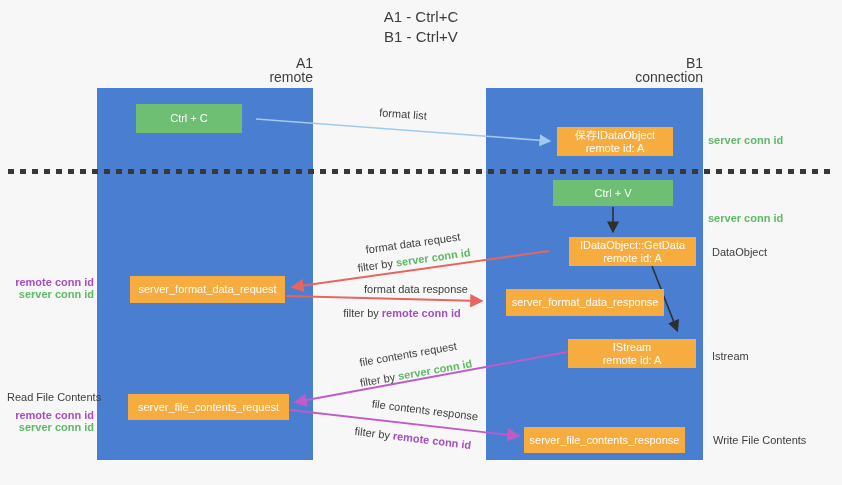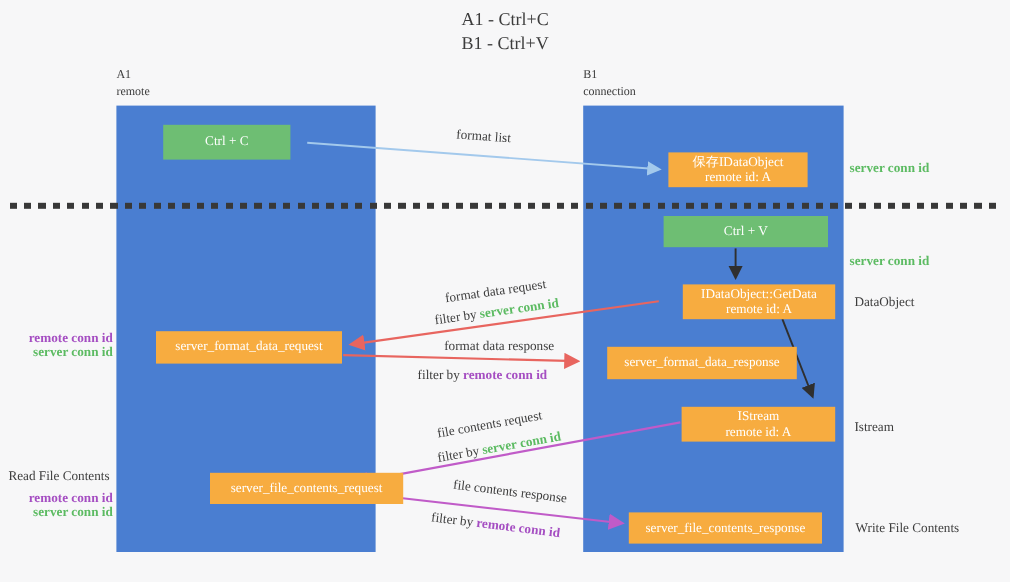--- a/index.html
+++ b/index.html
@@ -6,31 +6,30 @@
   body{
     font-family:"Liberation Sans", sans-serif;
     background:#e9e9e9;
   }
   .canvas{
     position:relative;
     width:842px;height:485px;
     background:#f7f7f8;
     overflow:hidden;
     color:#3d3d3d;
-    font-family:Liberation Serif, serif;
   }
   
   .title{
     position:absolute;left:0;top:7px;width:842px;
     text-align:center;font-size:15px;line-height:20px;color:#3c3c3c;
   }
   
   .lane-header{
     position:absolute;top:56px;
-    text-align:left;font-size:10px;line-height:14px;color:#3c3c3c;
+    text-align:right;font-size:14px;line-height:14px;color:#3c3c3c;
   }
   .lane-header.left{left:97px;width:216px;}
   .lane-header.right{left:486px;width:217px;}
   
   .lane{
     position:absolute;top:88px;height:372px;
     background:#4a7ed1;
   }
   .lane.left{left:97px;width:216px;}
   .lane.right{left:486px;width:217px;}
@@ -116,21 +115,21 @@
 
   <div class="node green" style="left:136px;top:104px;width:106px;height:29px;">
     <div>Ctrl + C</div>
   </div>
 
   <div class="node orange" style="left:557px;top:127px;width:116px;height:29px;">
     <div>保存IDataObject</div>
     <div>remote id: A</div>
   </div>
 
-  <div class="node green" style="left:553px;top:180px;width:137px;height:26px;">
+  <div class="node green" style="left:553px;top:180px;width:120px;height:26px;">
     <div>Ctrl + V</div>
   </div>
 
   <div class="node orange" style="left:550px;top:237px;width:127px;height:29px;margin-left:19px;">
     <div>IDataObject::GetData</div>
     <div>remote id: A</div>
   </div>
 
   <div class="node orange" style="left:130px;top:276px;width:155px;height:27px;">
     <div>server_format_data_request</div>
@@ -138,21 +137,21 @@
 
   <div class="node orange" style="left:506px;top:289px;width:158px;height:27px;">
     <div>server_format_data_response</div>
   </div>
 
   <div class="node orange" style="left:568px;top:339px;width:128px;height:29px;">
     <div>IStream</div>
     <div>remote id: A</div>
   </div>
 
-  <div class="node orange" style="left:128px;top:394px;width:161px;height:26px;margin-left:47px;">
+  <div class="node orange" style="left:128px;top:394px;width:161px;height:26px;">
     <div>server_file_contents_request</div>
   </div>
 
   <div class="node orange" style="left:524px;top:427px;width:161px;height:26px;text-align:center;">
     <div>server_file_contents_response</div>
   </div>
 
   <div class="flabel" style="left:403px;top:114px;--r:4deg;">format list</div>
 
   <div class="flabel" style="left:413px;top:243px;--r:-8deg;">format data request</div>

